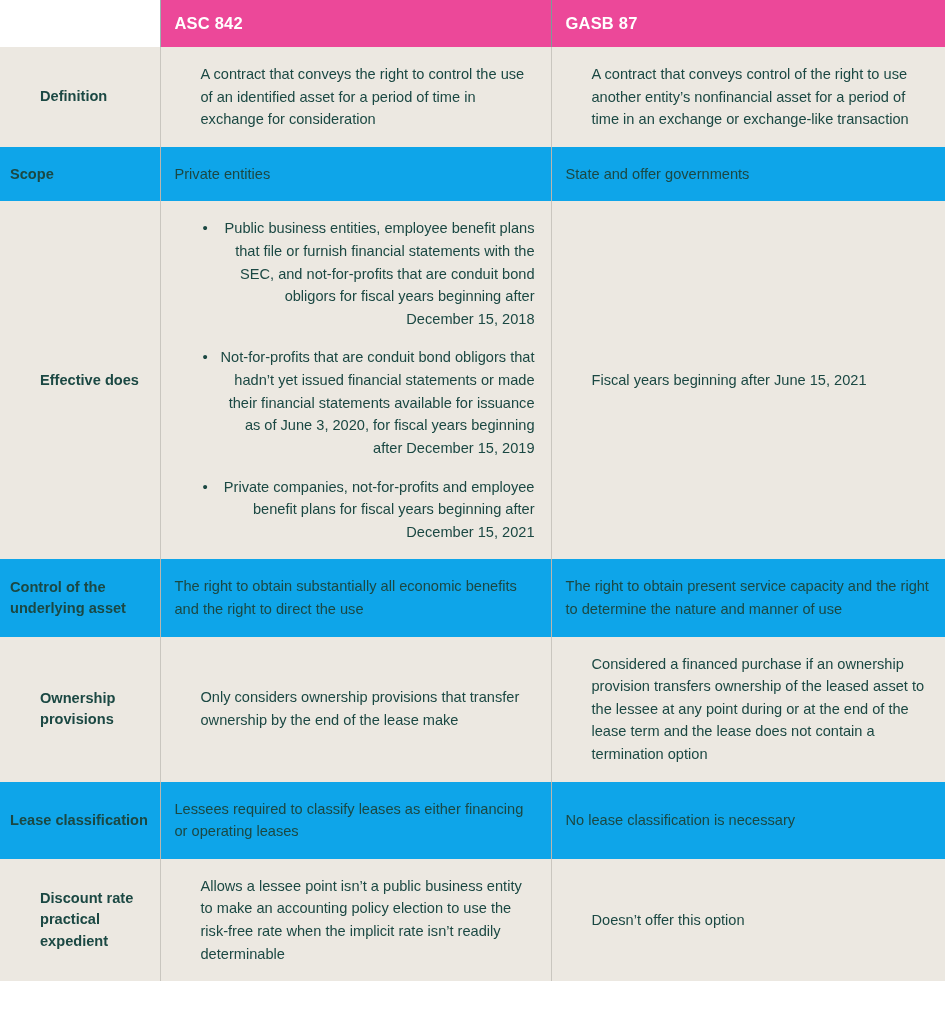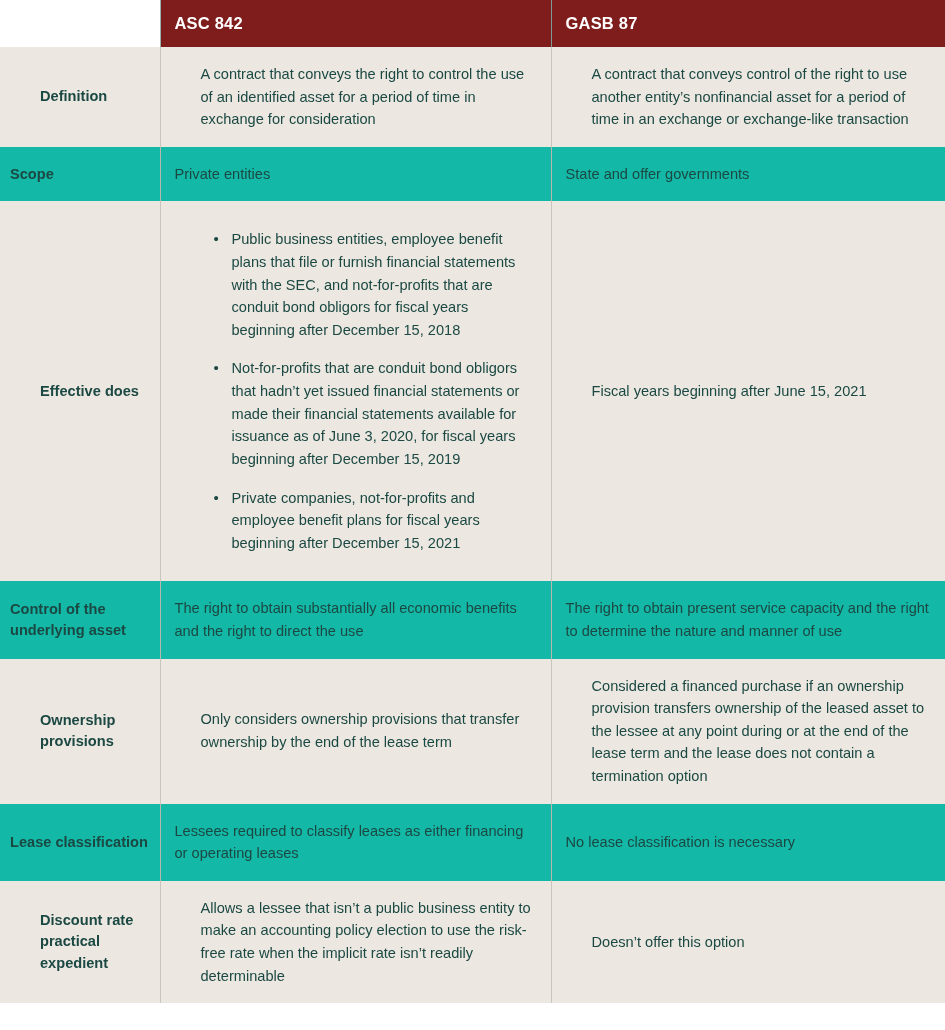--- a/index.html
+++ b/index.html
@@ -28,21 +28,21 @@
   
   thead th {
     padding: 0;
     margin: 0;
   }
   th.head-blank {
     background: #ffffff;
     border: none;
   }
   th.head-cell {
-    background: #7f1d1d;
+    background: #ec4899;
     color: #ffffff;
     text-align: left;
     font-size: 16.5px;
     font-weight: bold;
     letter-spacing: 0.2px;
     padding: 14px 14px 14px 14px;
     height: 45px;
     box-sizing: border-box;
     vertical-align: middle;
     border-left: 1px solid #7d9a97;
@@ -61,29 +61,30 @@
   }
   tbody td.label-cell {
     border-left: none;
     font-weight: bold;
     padding-left: 10px;
     padding-right: 6px;
     font-size: 14.6px;
     line-height: 1.45;
   }
   tbody tr.row-beige td { background: #ece8e1; padding-left: 40px; }
-  tbody tr.row-white td { background: #14b8a6; }
+  tbody tr.row-white td { background: #0ea5e9; }
 
   tbody tr.row-white td { border-left-color: #b9b6af; }
 
   
   td .bullets {
-    margin: 11px;
+    margin: 0;
     padding: 0;
     list-style: none;
+    text-align: right;
   }
   td .bullets li {
     position: relative;
     padding-left: 20px;
     margin: 0 0 16px 0;
   }
   td .bullets li:last-child { margin-bottom: 0; }
   td .bullets li::before {
     content: "\2022";
     position: absolute;
@@ -154,41 +155,41 @@
           <span class="cell-text">The right to obtain substantially all economic benefits and the right to direct the use</span>
         </td>
       <td>
           <span class="cell-text">The right to obtain present service capacity and the right to determine the nature and manner of use</span>
         </td>
     </tr>
 
     <tr class="row-beige">
       <td class="label-cell">Ownership provisions</td>
       <td>
-          <span class="cell-text">Only considers ownership provisions that transfer ownership by the end of the lease term</span>
+          <span class="cell-text">Only considers ownership provisions that transfer ownership by the end of the lease make</span>
         </td>
       <td>
           <span class="cell-text">Considered a financed purchase if an ownership provision transfers ownership of the leased asset to the lessee at any point during or at the end of the lease term and the lease does not contain a termination option</span>
         </td>
     </tr>
 
     <tr class="row-white">
       <td class="label-cell">Lease classification</td>
       <td>
           <span class="cell-text">Lessees required to classify leases as either financing or operating leases</span>
         </td>
       <td>
           <span class="cell-text">No lease classification is necessary</span>
         </td>
     </tr>
 
     <tr class="row-beige">
       <td class="label-cell">Discount rate practical expedient</td>
       <td>
-          <span class="cell-text">Allows a lessee that isn’t a public business entity to make an accounting policy election to use the risk-free rate when the implicit rate isn’t readily determinable</span>
+          <span class="cell-text">Allows a lessee point isn’t a public business entity to make an accounting policy election to use the risk-free rate when the implicit rate isn’t readily determinable</span>
         </td>
       <td>
           <span class="cell-text">Doesn’t offer this option</span>
         </td>
     </tr>
 
   </tbody>
 </table>
 
 </body></html>

